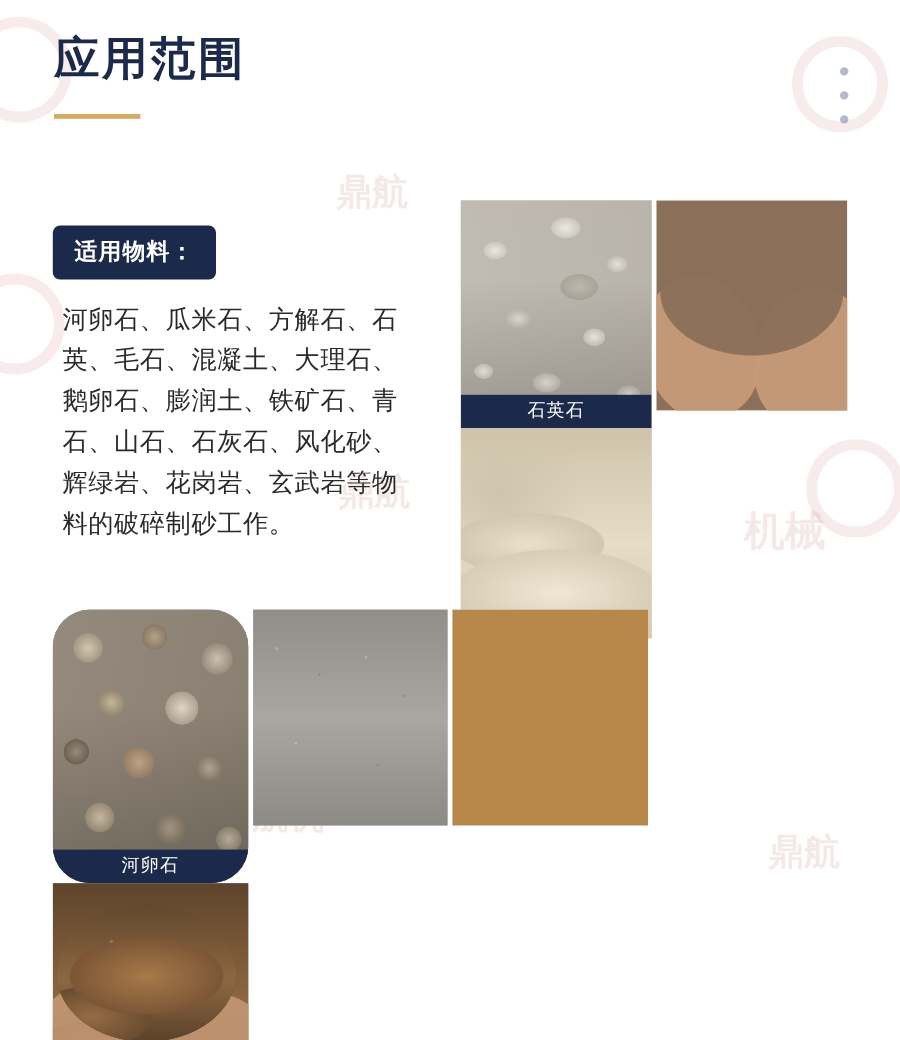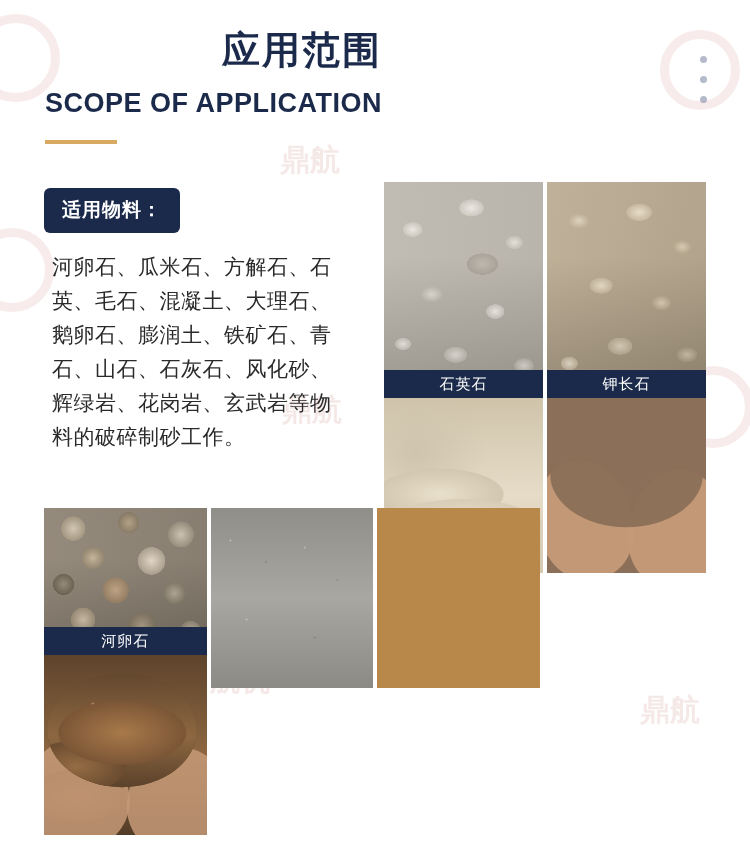--- a/index.html
+++ b/index.html
@@ -130,23 +130,23 @@
   .col-bot {
     width: 162.5px;
   }
 
   .photo {
     position: relative;
     width: 100%;
     overflow: hidden;
     background: #cfc9bd;
   }
-  .photo.h-top { height: 216px; margin-top: 15px; }
+  .photo.h-top { height: 190px; }
   .photo.h-top2 { height: 175px; }
-  .photo.h-bot { height: 147px; }
+  .photo.h-bot { height: 228px; border-radius: 31px; }
   .photo.h-bot2 { height: 180px; }
 
   .caption {
     position: absolute;
     left: 0;
     right: 0;
     bottom: 0;
     height: 28px;
     line-height: 28px;
     background: #1b2a4a;
@@ -355,46 +355,40 @@
 <div class="wm" style="left:640px; top:690px; font-size:30px;">鼎航</div>
 
 <div class="wm-dots" style="left:700px; top:56px;">
   <i></i>
     <i></i>
     <i></i>
 </div>
 
 <div class="header">
   <h1 class="title-cn">应用范围</h1>
-  <h2 class="title-en">SCOPE OF APPLICATION</h2>
   <div class="title-rule"></div>
 </div>
 
 <div class="mat-tag">适用物料：</div>
 <div class="mat-text">河卵石、瓜米石、方解石、石英、毛石、混凝土、大理石、鹅卵石、膨润土、铁矿石、青石、山石、石灰石、风化砂、辉绿岩、花岗岩、玄武岩等物料的破碎制砂工作。</div>
 
 <div class="grid-top">
 
   <div class="col-top">
     <div class="photo h-top">
       <div class="tex tex-quartz"></div>
       <div class="tex-overlay-dark"></div>
       <div class="caption">石英石</div>
     </div>
     <div class="photo h-top2">
       <div class="tex tex-sand-light"></div>
     </div>
   </div>
 
   <div class="col-top">
-    <div class="photo h-top">
-      <div class="tex tex-feldspar"></div>
-      <div class="tex-overlay-dark"></div>
-      <div class="caption">钾长石</div>
-    </div>
     <div class="photo h-top2">
       <div class="tex tex-hand-grain"></div>
       <div class="hand" style="left:-10px; top:62px; width:95px; height:120px; transform:rotate(-14deg);"></div>
       <div class="hand" style="left:82px; top:72px; width:95px; height:118px; transform:rotate(10deg);"></div>
       <div class="tex tex-hand-grain" style="inset:auto 0 auto 0; top:14px; height:120px; clip-path:ellipse(48% 44% at 50% 52%); opacity:0.97;"></div>
     </div>
   </div>
 
 </div>
 

